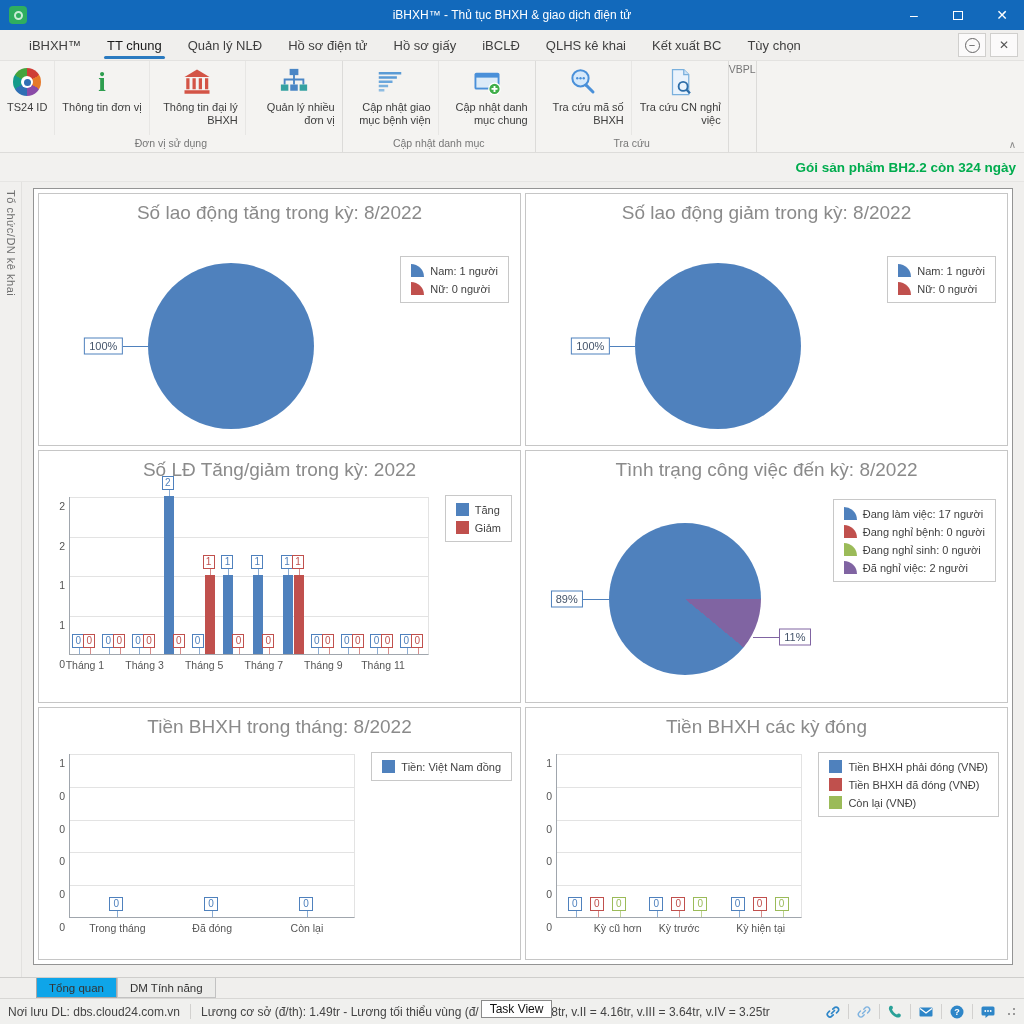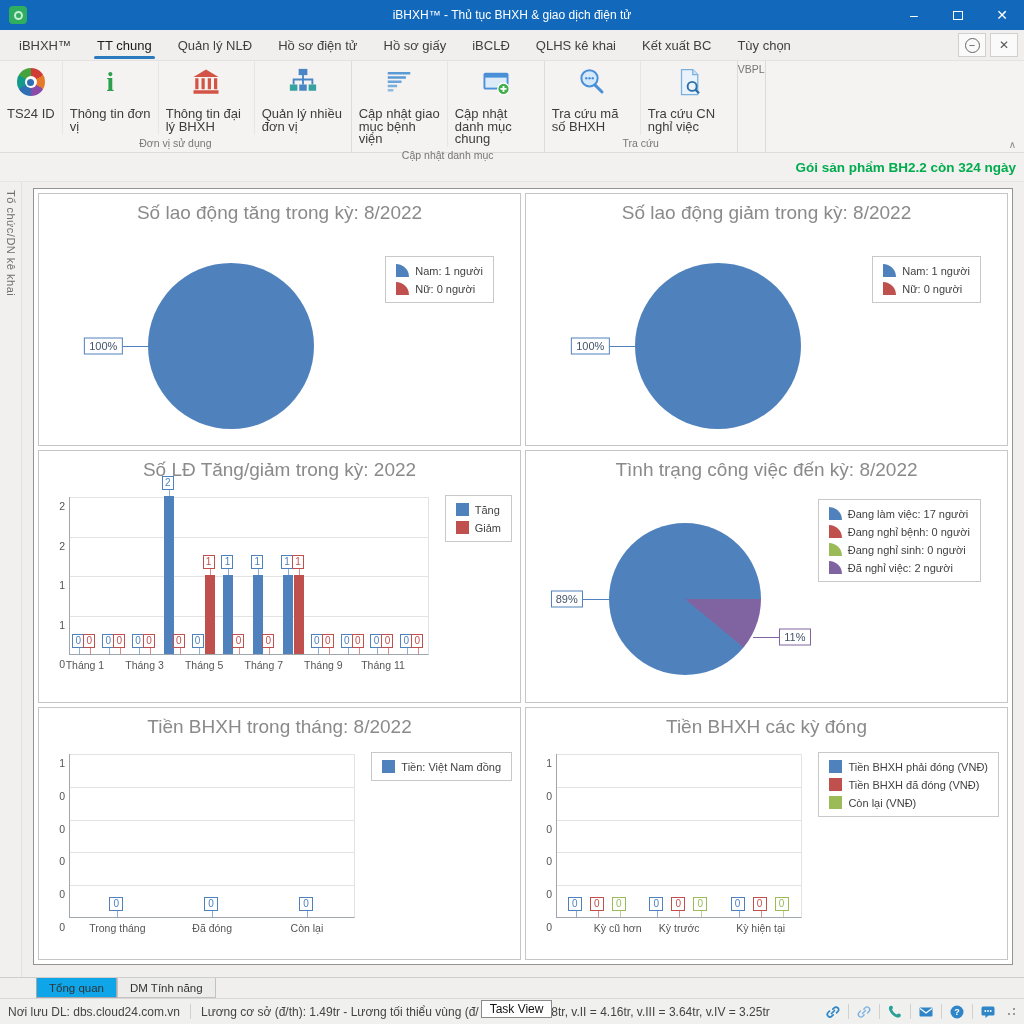--- a/index.html
+++ b/index.html
@@ -13,42 +13,42 @@
     background:#2fae5f; display:flex; align-items:center; justify-content:center; }
   .app-logo span { width:9px; height:9px; border:2px solid #c9ecd6; border-radius:50%; display:block; }
   .tb-title { position:absolute; left:0; right:0; text-align:center; font-size:12px; color:#fff; }
   .tb-btns { margin-left:auto; display:flex; height:100%; z-index:2; }
   .tb-btn { width:44px; height:100%; display:flex; align-items:center; justify-content:center;
     font-size:14px; color:#fff; cursor:default; }
   .tb-max-glyph { width:10px; height:9px; border:1px solid #fff; display:block; }
 
   
   .tabrow { height:31px; background:#f0efed; display:flex; align-items:stretch;
-    border-bottom:1px solid #e3e2e0; padding-left:6px; }
+    border-bottom:1px solid #e3e2e0; padding-left:16px; }
   .mtab { padding:0 13px; display:flex; align-items:center; font-size:13px; color:#3f3f3f;
     position:relative; }
   .mtab.active { color:#1a1a1a; }
   .mtab.active::after { content:""; position:absolute; left:10px; right:10px; bottom:1px;
     height:3px; background:#2A7AC0; border-radius:2px; }
   .tabrow-right { margin-left:auto; display:flex; align-items:center; gap:4px; padding-right:6px; }
   .tr-btn { width:28px; height:24px; border:1px solid #d0cfcd; background:#fbfafa;
     display:flex; align-items:center; justify-content:center; color:#555; font-size:12px; }
   .circ-minus { width:15px; height:15px; border:1px solid #666; border-radius:50%;
     display:flex; align-items:center; justify-content:center; font-size:11px; line-height:1; }
 
   
   .ribbon { height:92px; background:#f4f3f1; display:flex; border-bottom:1px solid #dddcda;
     position:relative; }
   .rgroup { display:flex; flex-direction:column; border-right:1px solid #dcdbd9; }
   .rbuttons { display:flex; flex:1; }
   .rbtn { display:flex; flex-direction:column; align-items:center; padding:5px 7px 1px 7px;
     min-width:52px; max-width:96px; border-right:1px solid #e7e6e4; }
   .rbtn:last-child { border-right:none; }
   .ricon { height:32px; display:flex; align-items:center; justify-content:center; }
-  .rlabel { font-size:13px; color:#3d3d3d; text-align:left; line-height:12.5px; margin-top:10px;
+  .rlabel { font-size:11px; color:#3d3d3d; text-align:right; line-height:12.5px; margin-top:3px;
     max-width:88px; }
   .rgroup-label { text-align:center; font-size:10.5px; color:#767676; height:17px; line-height:16px; }
   .pinwheel { width:28px; height:28px; border-radius:50%;
     background:conic-gradient(#cf3e36 0 60deg,#e6792a 0 120deg,#8a4ba8 0 180deg,#2f6fb4 0 240deg,#149a8a 0 300deg,#46a33c 0 360deg);
     display:flex; align-items:center; justify-content:center; }
   .pinwheel b { width:12px; height:12px; background:#fff; border-radius:50%;
     display:flex; align-items:center; justify-content:center; }
   .pinwheel i { width:7px; height:7px; background:#2f6fb4; border-radius:50%; display:block; }
   .ic-info { font-family:"Liberation Serif", serif; font-weight:bold; font-size:27px;
     color:#2e9e4f; line-height:28px; }
@@ -86,21 +86,21 @@
   .ytick { position:absolute; left:0; width:20px; text-align:right; font-size:10.5px; color:#555; }
   .xtick { position:absolute; font-size:10.5px; color:#555; white-space:nowrap;
     transform:translateX(-50%); }
   .catgroup { position:absolute; top:0; bottom:0; }
   .catinner { position:absolute; left:50%; transform:translateX(-50%); bottom:0; height:0; }
   .bar { position:absolute; bottom:0; }
   .dlabel { position:absolute; background:#fff; border:1px solid; font-size:10px; line-height:12px;
     text-align:center; z-index:2; }
   .dconn { position:absolute; width:1px; height:6px; opacity:.65; }
   .bar-legend { margin:8px 8px 0 10px; align-self:flex-start; }
-  .pie-legend { position:absolute; right:26px; }
+  .pie-legend { position:absolute; right:11px; }
 
   
   .bottom-tabs { height:21px; background:#f0efed; border-top:1px solid #cfcecc;
     display:flex; align-items:stretch; padding-left:36px; }
   .btab { padding:0 12px; display:flex; align-items:center; font-size:11.5px; color:#333; }
   .btab.active { background:#0ea5e9; border:1px solid #a8a8a8; border-top:none; }
   .btab.inactive { background:#ececea; border:1px solid #c2c2c2; border-top:none; }
 
   
   .statusbar { height:26px; background:#f0f0ee; border-top:1px solid #d8d7d5;

